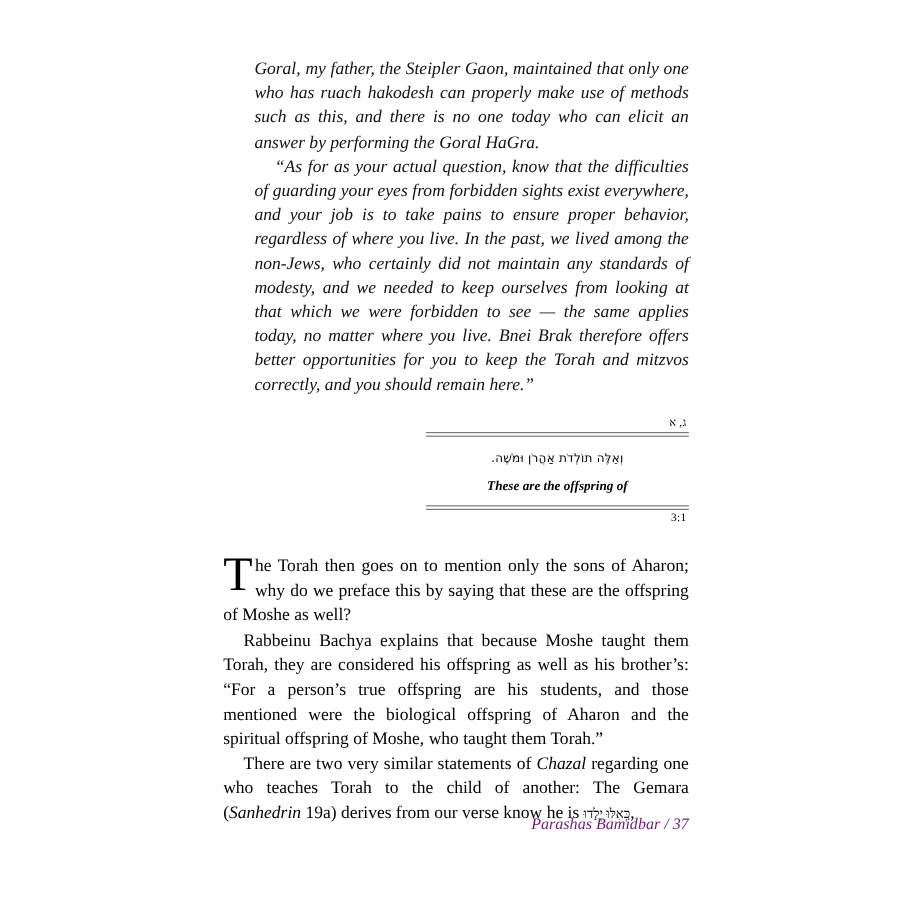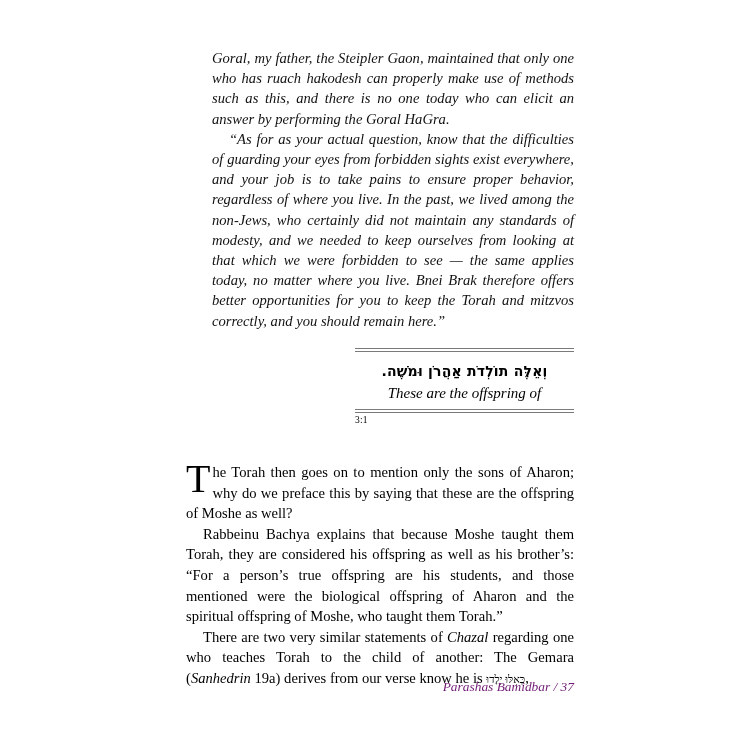--- a/index.html
+++ b/index.html
@@ -73,38 +73,38 @@
     position: absolute;
     left: 0;
     right: 0;
     top: 3px;
     height: 1px;
     background: #7a7a7a;
   }
   .verse-hebrew {
     font-family: "DejaVu Sans", sans-serif;
     direction: rtl;
-    font-size: 14px;
-    font-weight: bold;
+    font-size: 10px;
+    font-weight: normal;
     line-height: 22px;
     margin: 7px 0 2px 0;
     letter-spacing: 0.2px;
   }
   .verse-english {
     font-style: italic;
-    font-weight: normal;
-    font-size: 15px;
+    font-weight: bold;
+    font-size: 11px;
     line-height: 18.5px;
     margin: 0 0 6px 0;
   }
   .verse-ref-bottom {
     font-size: 9.5px;
-    text-align: left;
+    text-align: right;
     line-height: 11px;
-    margin: 1px 18px 0 0;
+    margin: 1px 2px 0 0;
     letter-spacing: 0.2px;
   }
 
   
   .body-text {
     position: absolute;
     left: 186px;
     top: 462px;
     width: 388px;
     font-size: 14.6px;
@@ -155,20 +155,21 @@
 <body>
 
 <div class="page">
 
   <div class="quote-block">
     <p>Goral, my father, the Steipler Gaon, maintained that only one who has ruach hakodesh can properly make use of methods such as this, and there is no one today who can elicit an answer by performing the Goral HaGra.</p>
     <p class="indent">“As for as your actual question, know that the difficulties of guarding your eyes from forbidden sights exist everywhere, and your job is to take pains to ensure proper behavior, regardless of where you live. In the past, we lived among the non-Jews, who certainly did not maintain any standards of modesty, and we needed to keep ourselves from looking at that which we were forbidden to see — the same applies today, no matter where you live. Bnei Brak therefore offers better opportunities for you to keep the Torah and mitzvos correctly, and you should remain here.”</p>
   </div>
 
   <div class="verse-panel">
+    <div class="verse-ref-top">ג, א</div>
     <div class="rule">
       <div class="line-outer"></div>
       <div class="line-inner"></div>
     </div>
     <div class="verse-hebrew">וְאֵלֶּה תוֹלְדֹת אַהֲרֹן וּמֹשֶׁה.</div>
     <div class="verse-english">These are the offspring of</div>
     <div class="rule">
       <div class="line-outer"></div>
       <div class="line-inner"></div>
     </div>

